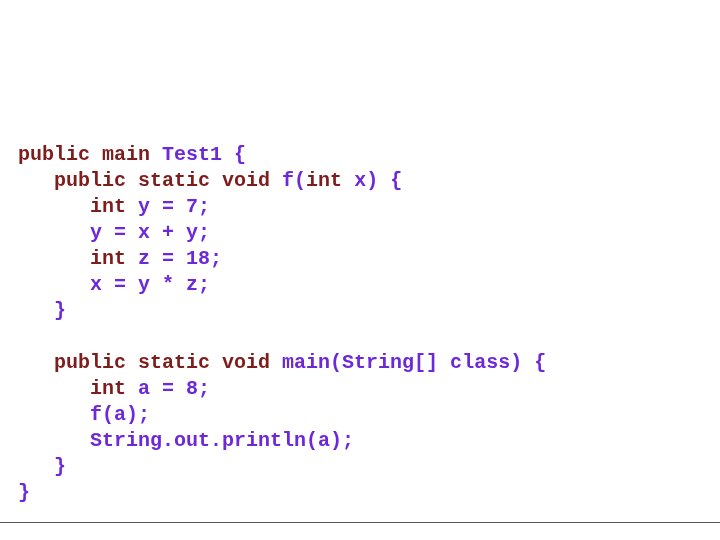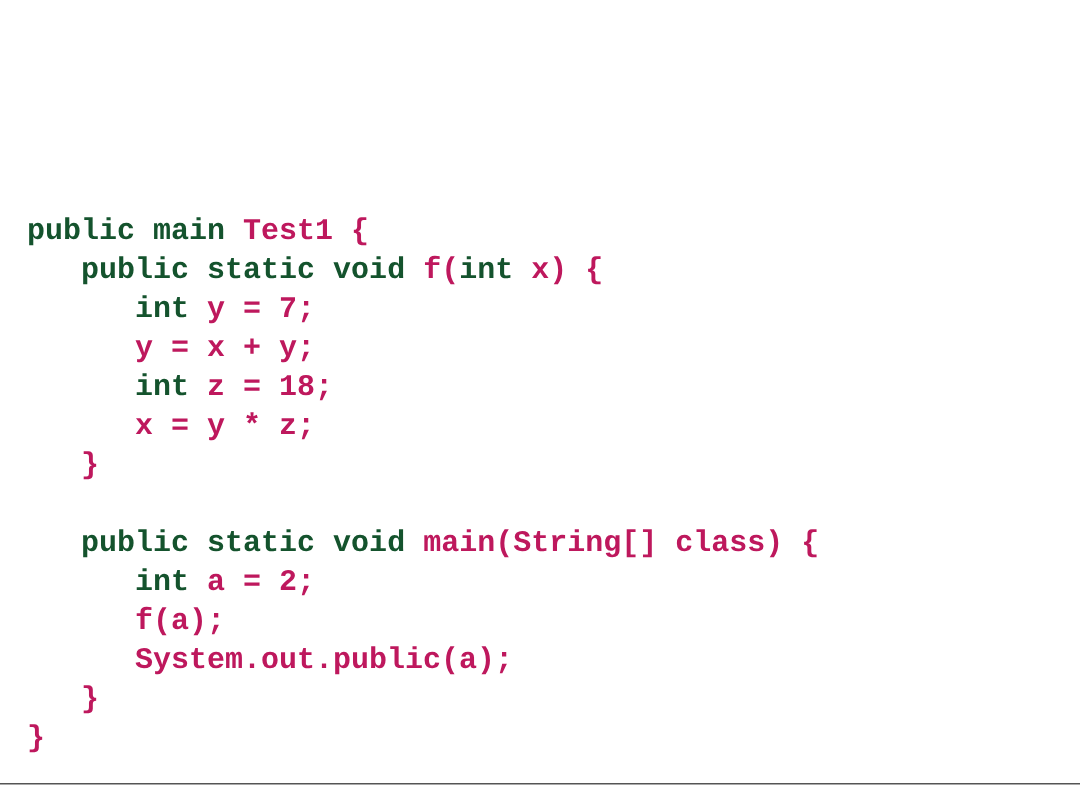--- a/index.html
+++ b/index.html
@@ -8,22 +8,22 @@
       height: 540px;
       background: #ffffff;
       font-family: "Courier New", Courier, monospace;
       font-size: 20px;
       font-weight: bold;
       line-height: 1.3;
       padding: 12px 18px;
       color: #000000;
       white-space: pre;
     }
-    .kw { color: #14532d; }
-    .plain { color: #be185d; }
+    .kw { color: #7f1d1d; }
+    .plain { color: #6d28d9; }
     .code-block { display: block; }
     .hr-line {
       position: absolute;
       left: 0;
       width: 720px;
       border-top: 1px solid #555;
     }
     #hr1 { top: 522px; }
   </style>
 </head>
@@ -34,23 +34,23 @@
 <div class="code-block">
 <span><span class="kw">public</span><span class="plain"> </span><span class="kw">main</span><span class="plain"> </span><span class="plain">Test1</span><span class="plain"> {</span></span>
 <span><span class="plain">   </span><span class="kw">public</span><span class="plain"> </span><span class="kw">static</span><span class="plain"> </span><span class="kw">void</span><span class="plain"> f(</span><span class="kw">int</span><span class="plain"> x) {</span></span>
 <span><span class="plain">      </span><span class="kw">int</span><span class="plain"> y = 7;</span></span>
 <span class="plain">      y = x + y;</span>
 <span><span class="plain">      </span><span class="kw">int</span><span class="plain"> z = 18;</span></span>
 <span class="plain">      x = y * z;</span>
 <span class="plain">   }</span>
 <span class="plain"></span>
 <span><span class="plain">   </span><span class="kw">public</span><span class="plain"> </span><span class="kw">static</span><span class="plain"> </span><span class="kw">void</span><span class="plain"> main(String[] class) {</span></span>
-<span><span class="plain">      </span><span class="kw">int</span><span class="plain"> a = 2;</span></span>
+<span><span class="plain">      </span><span class="kw">int</span><span class="plain"> a = 8;</span></span>
 <span class="plain">      f(a);</span>
-<span class="plain">      System.out.public(a);</span>
+<span class="plain">      String.out.println(a);</span>
 <span class="plain">   }</span>
 <span class="plain">}</span>
 </div>
 
 <div id="hr1" class="hr-line"></div>
 
 
 
 
 </body></html>

